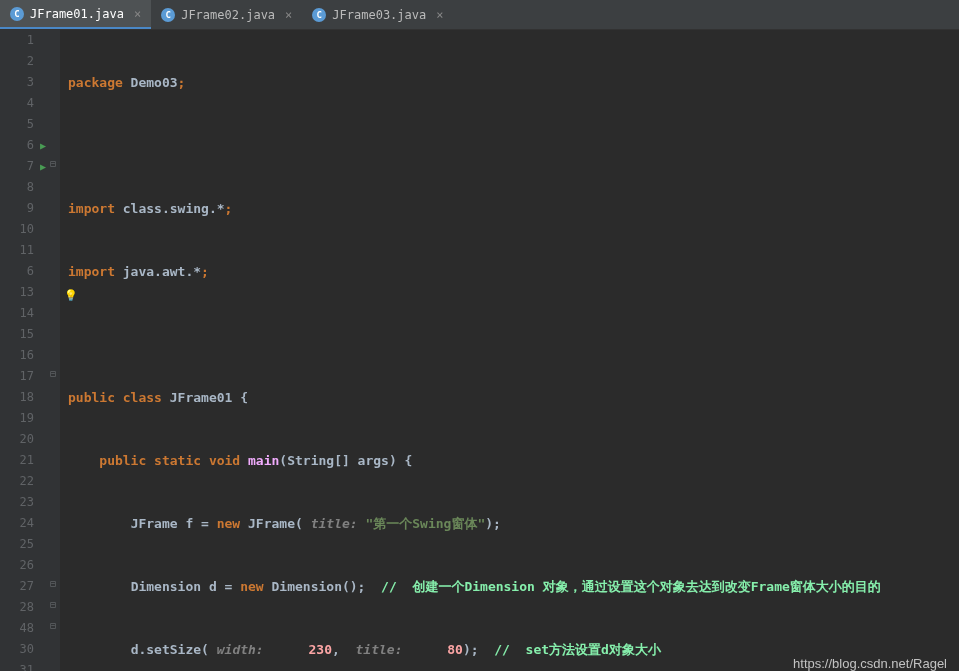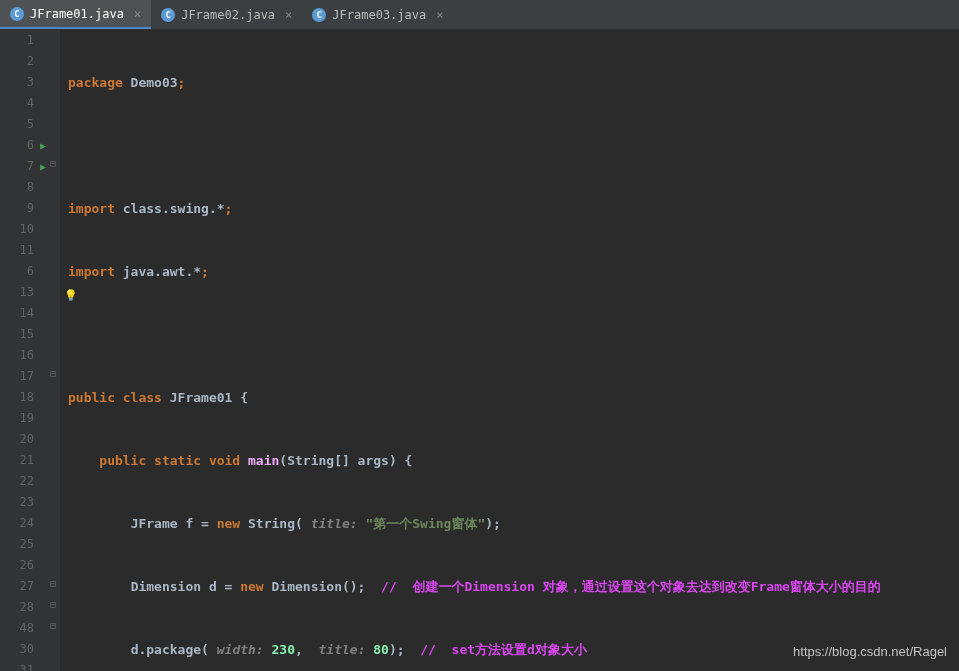--- a/index.html
+++ b/index.html
@@ -83,27 +83,27 @@
       line-height: 21px;
       white-space: pre;
       overflow: hidden;
       font-weight: bold;
     }
     .line {
       height: 21px;
     }
     .kw { color: #cc7832; }
     .str { color: #6a8759; }
-    .num { color: #86efac; }
-    .comment { color: #d946ef; }
+    .num { color: #fca5a5; margin-left: 37px; }
+    .comment { color: #86efac; }
     .method { color: #f0abfc; }
     .annotation { color: #808080; font-style: italic; }
     .watermark {
       position: absolute;
-      bottom: 12px;
+      bottom: 0;
       right: 12px;
       color: #ddd;
       font-size: 13px;
       font-family: sans-serif;
       opacity: 0.85;
     }
     .run-icon {
       color: #499c54;
       font-size: 10px;
     }
@@ -178,23 +178,23 @@
     <span class="fold-icon" style="top:590px;">⊟</span>
   </div>
   <div class="code-area">
     <div class="line"><span class="kw">package</span><span> Demo03</span><span class="kw">;</span></div>
     <div class="line"></div>
     <div class="line"><span class="kw">import</span><span> class.swing.*</span><span class="kw">;</span></div>
     <div class="line"><span class="kw">import</span><span> java.awt.*</span><span class="kw">;</span></div>
     <div class="line"></div>
     <div class="line"><span class="kw">public class </span><span>JFrame01 </span><span>{</span></div>
     <div class="line"><span>    </span><span class="kw">public static void </span><span class="method">main</span><span>(String[] args) {</span></div>
-    <div class="line"><span>        </span><span>JFrame f = </span><span class="kw">new</span><span> String(</span><span class="annotation"> title: </span><span class="str">"第一个Swing窗体"</span><span>);</span></div>
+    <div class="line"><span>        </span><span>JFrame f = </span><span class="kw">new</span><span> JFrame(</span><span class="annotation"> title: </span><span class="str">"第一个Swing窗体"</span><span>);</span></div>
     <div class="line"><span>        </span><span>Dimension d = </span><span class="kw">new</span><span> Dimension();  </span><span class="comment">//  创建一个Dimension 对象，通过设置这个对象去达到改变Frame窗体大小的目的</span></div>
-    <div class="line"><span>        </span><span>d.package(</span><span class="annotation"> width: </span><span class="num">230</span><span>, </span><span class="annotation"> title: </span><span class="num">80</span><span>);  </span><span class="comment">//  set方法设置d对象大小</span></div>
+    <div class="line"><span>        </span><span>d.setSize(</span><span class="annotation"> width: </span><span class="num">230</span><span>, </span><span class="annotation"> title: </span><span class="num">80</span><span>);  </span><span class="comment">//  set方法设置d对象大小</span></div>
     
     
     
     
     
     
     
     
     
     

